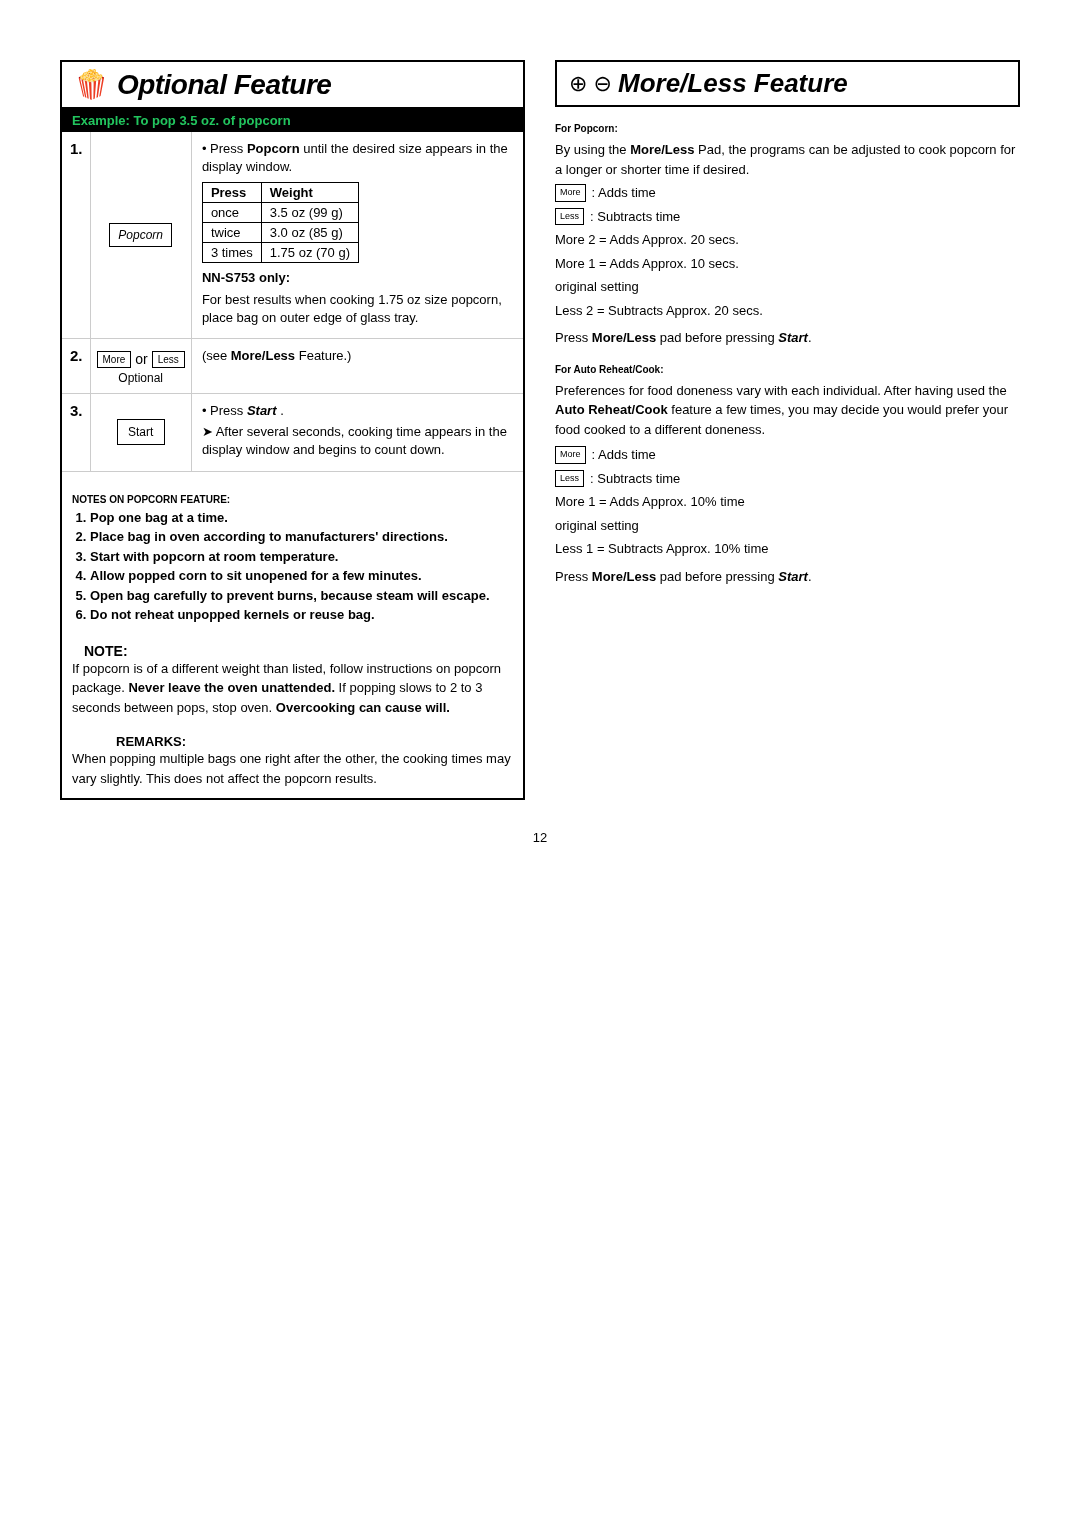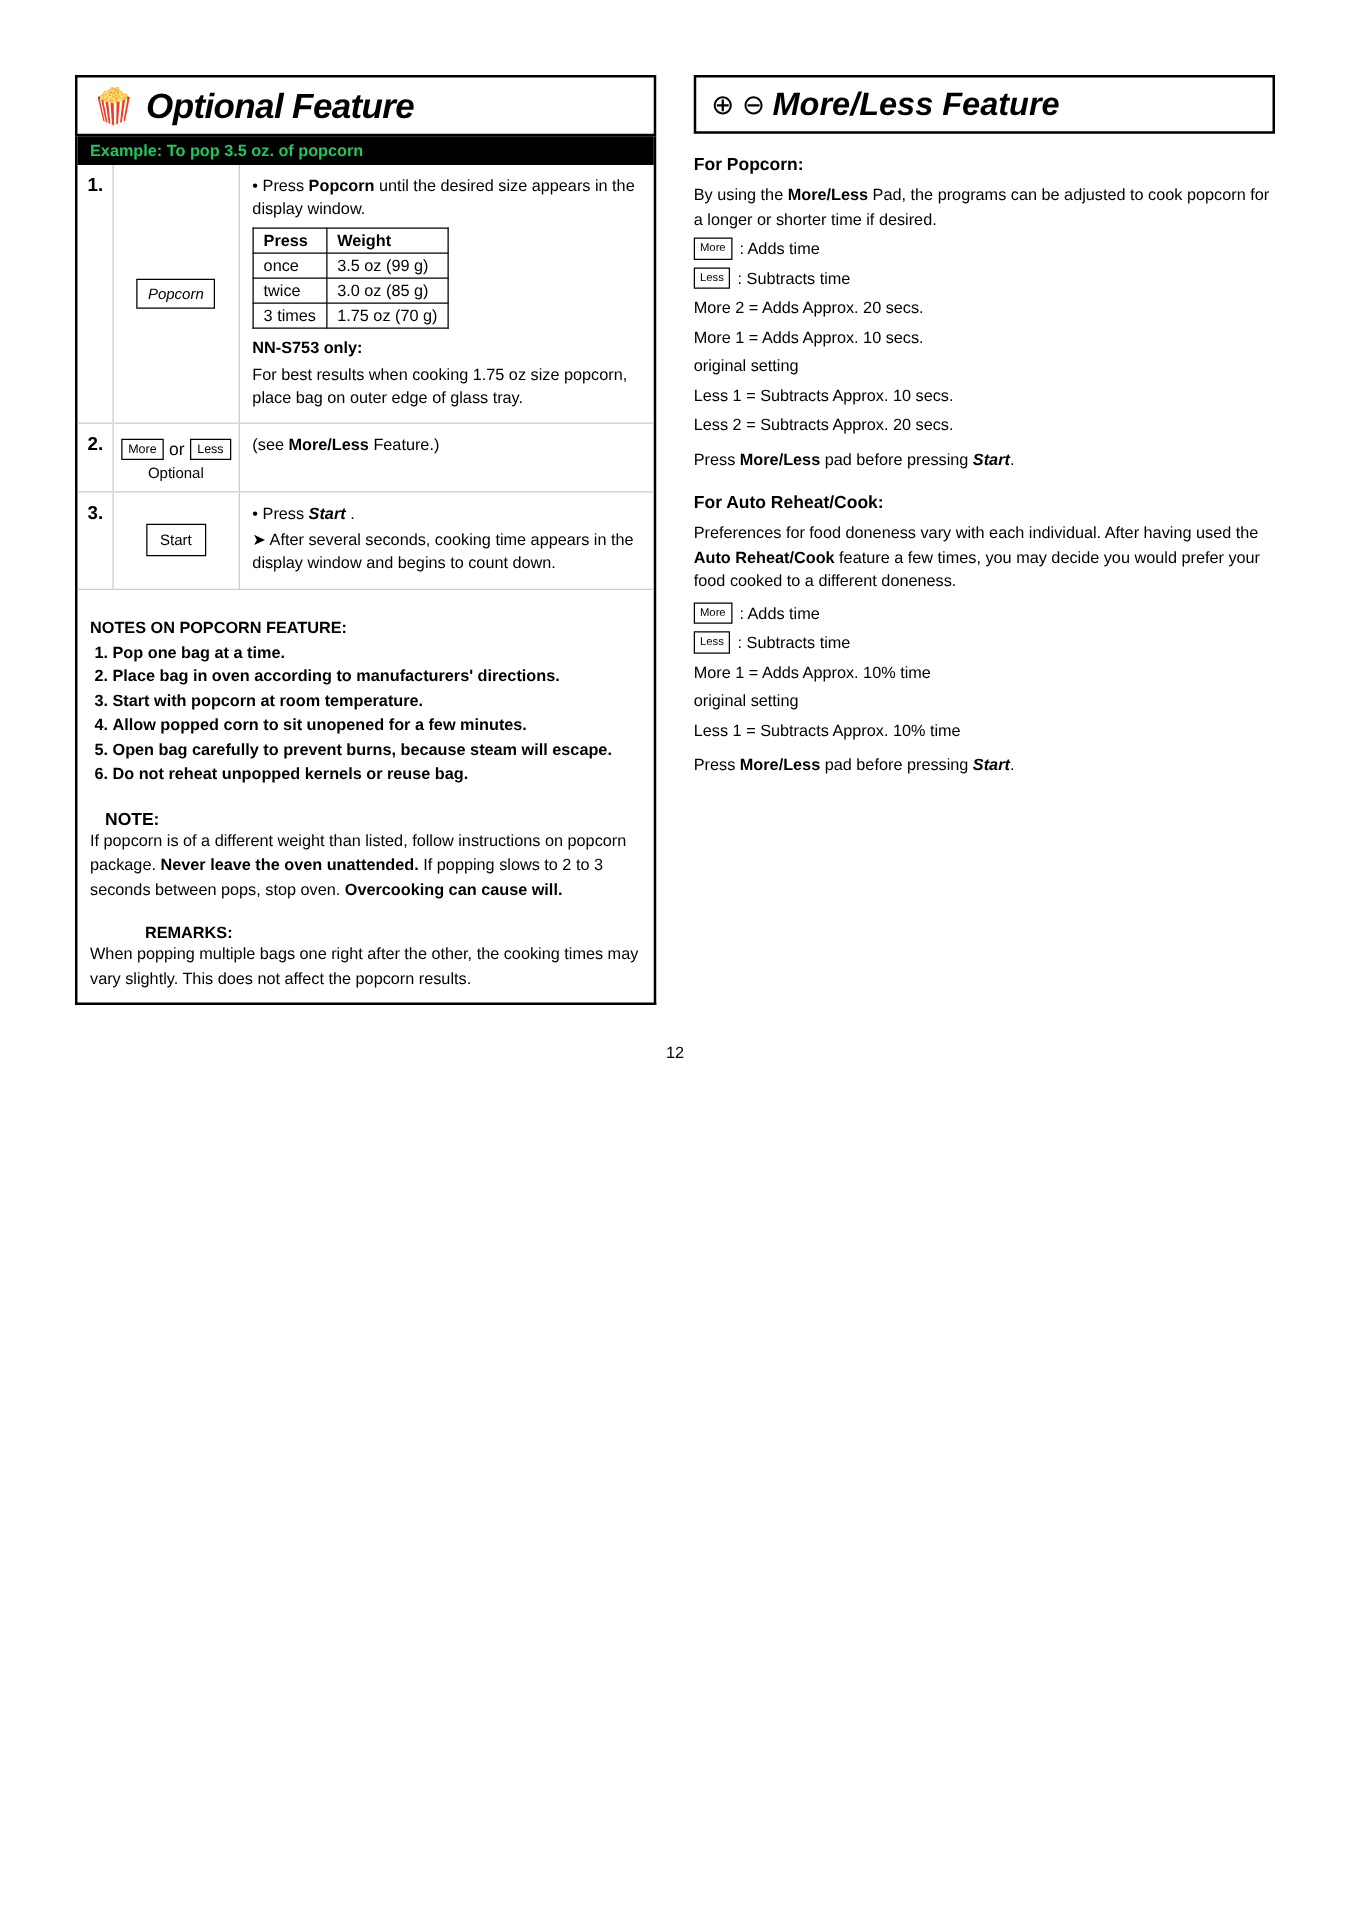--- a/index.html
+++ b/index.html
@@ -127,21 +127,21 @@
       margin-bottom: 3px;
       font-size: 13px;
       line-height: 1.4;
     }
     .step-content-cell .bold { font-weight: bold; }
     .notes-section {
       margin-top: 14px;
     }
     .notes-section .notes-title {
       font-weight: bold;
-      font-size: 13px;
+      font-size: 10px;
       margin-bottom: 3px;
     }
     .notes-section ol, .notes-section ul {
       margin-left: 18px;
       font-size: 13px;
       line-height: 1.5;
       font-weight: bold;
     }
     .note-box {
       margin-top: 12px;
@@ -188,21 +188,21 @@
       font-size: 26px;
       font-weight: 900;
       font-style: italic;
     }
     .right-body {
       font-size: 13px;
       line-height: 1.5;
     }
     .right-body .sub-title {
       font-weight: bold;
-      font-size: 14px;
+      font-size: 10px;
       margin-bottom: 4px;
     }
     .right-body p {
       margin-bottom: 4px;
     }
     .mini-button-row {
       display: flex;
       align-items: center;
       margin: 4px 0;
     }
@@ -366,21 +366,20 @@
         <span>: Adds time</span>
       </div>
       <div class="mini-button-row">
         <span class="mini-btn">Less</span>
         <span>: Subtracts time</span>
       </div>
 
       <p>More 2 = Adds Approx. 20 secs.</p>
       <p>More 1 = Adds Approx. 10 secs.</p>
       <p>original setting</p>
-      <p>Less 1 = Subtracts Approx. 10 secs.</p>
       <p>Less 2 = Subtracts Approx. 20 secs.</p>
 
       <p style="margin-top:8px;">Press <strong>More/Less</strong> pad before pressing <strong><em>Start</em></strong>.</p>
 
       <div class="sub-title section-gap">For Auto Reheat/Cook:</div>
       <p>Preferences for food doneness vary with each individual. After having used the <strong>Auto Reheat/Cook</strong> feature a few times, you may decide you would prefer your food cooked to a different doneness.</p>
 
       <div class="mini-button-row" style="margin-top:6px;">
         <span class="mini-btn">More</span>
         <span>: Adds time</span>

